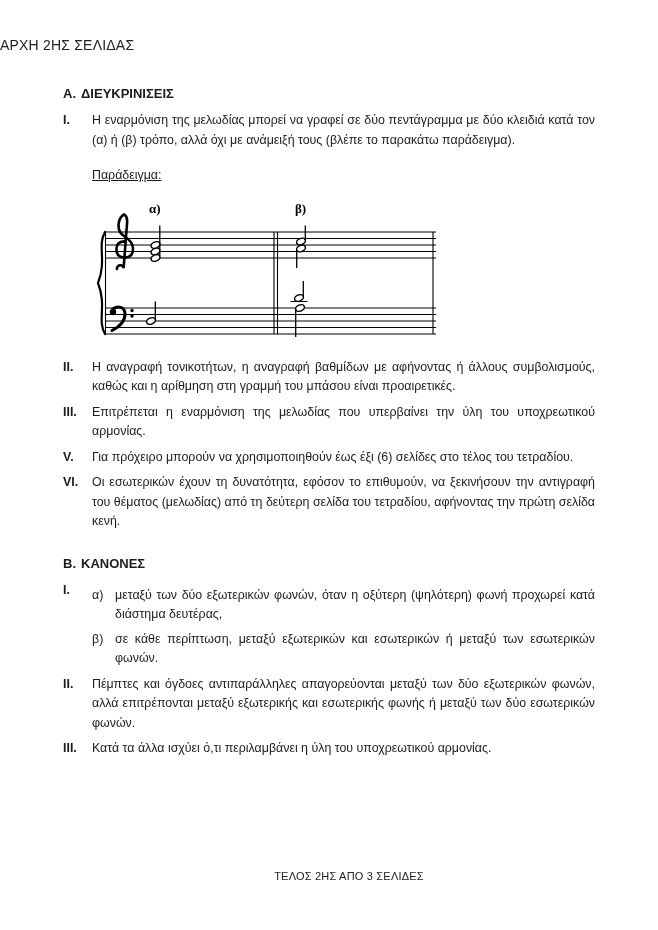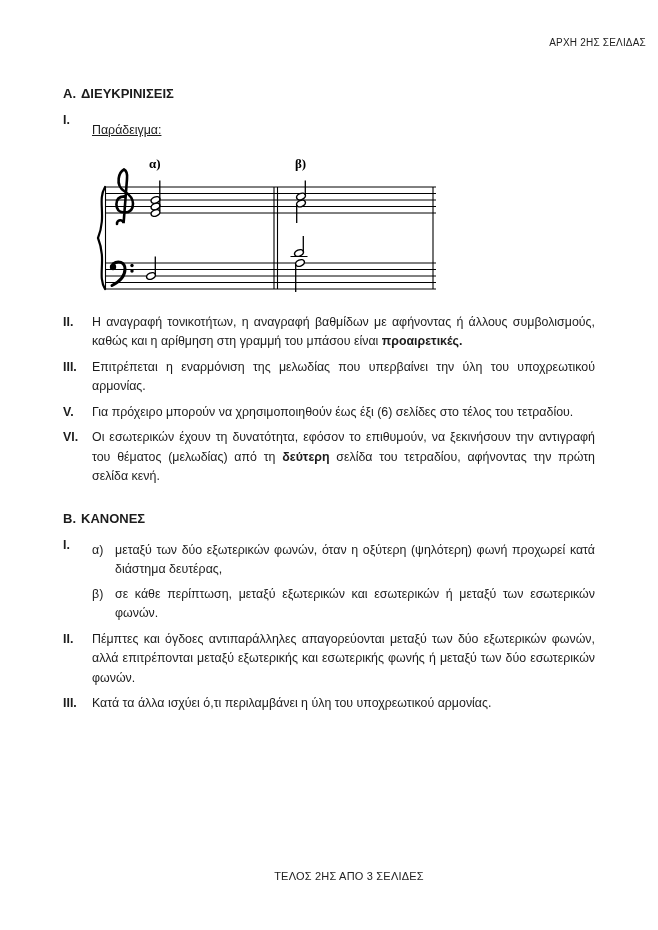--- a/index.html
+++ b/index.html
@@ -6,22 +6,22 @@
   html,body{margin:0;padding:0;background:#ffffff;}
   .page{
     position:relative;
     width:658px;height:930px;
     background:#ffffff;
     color:#1c1c1c;
     font-family:"Liberation Sans", sans-serif;
     overflow:hidden;
   }
   .page-header{
-    position:absolute;top:37px;left:0;right:12px;
-    text-align:right;font-size:10px;color:#222;
+    position:absolute;top:37px;left:0;right:5px;
+    text-align:left;font-size:14px;color:#222;
     letter-spacing:.2px;
   }
   .page-footer{
     position:absolute;top:870px;left:0;right:0;
     text-align:center;font-size:11px;color:#222;
     letter-spacing:.2px;
     margin-left:40px;
   }
   .main{
     position:absolute;top:86px;left:63px;right:63px;
@@ -37,24 +37,24 @@
     display:flex;
     font-size:12.4px;line-height:19.5px;
     margin-bottom:6px;
   }
   .item-marker{
     flex:0 0 29px;font-weight:bold;
   }
   .item-body{
     flex:1;text-align:justify;
   }
-  .b{font-weight:bold;}
+  .b{font-weight:normal;}
   .example-label{
     text-decoration:underline;
-    margin-top:10px;
+    margin-top:16px;
     width:fit-content;
     text-align:left;
   }
   .subitem{
     display:flex;margin-top:5px;
   }
   .sub-marker{flex:0 0 23px;font-weight:normal;}
   .sub-body{flex:1;text-align:justify;}
   .music{
     margin:12px 0 8px 29px;
@@ -80,20 +80,21 @@
   <div class="main">
 
     <div class="section-heading">
       <span class="sec-marker">Α.</span>
       <span>ΔΙΕΥΚΡΙΝΙΣΕΙΣ</span>
     </div>
 
     <div class="item">
       <div class="item-marker">I.</div>
       <div class="item-body">
+        <div><span>Η εναρμόνιση της μελωδίας μπορεί να γραφεί σε δύο πεντάγραμμα με δύο κλειδιά κατά τον (α) ή (β) τρόπο, αλλά όχι με ανάμειξή τους (βλέπε το παρακάτω παράδειγμα).</span></div>
         <div class="example-label">Παράδειγμα:</div>
       </div>
     </div>
 
     <div class="music">
       <svg width="352" height="148" viewBox="0 0 352 148">
 
         <text x="57" y="15" class="mus-label">α)</text>
         <text x="203" y="15" class="mus-label">β)</text>
 

